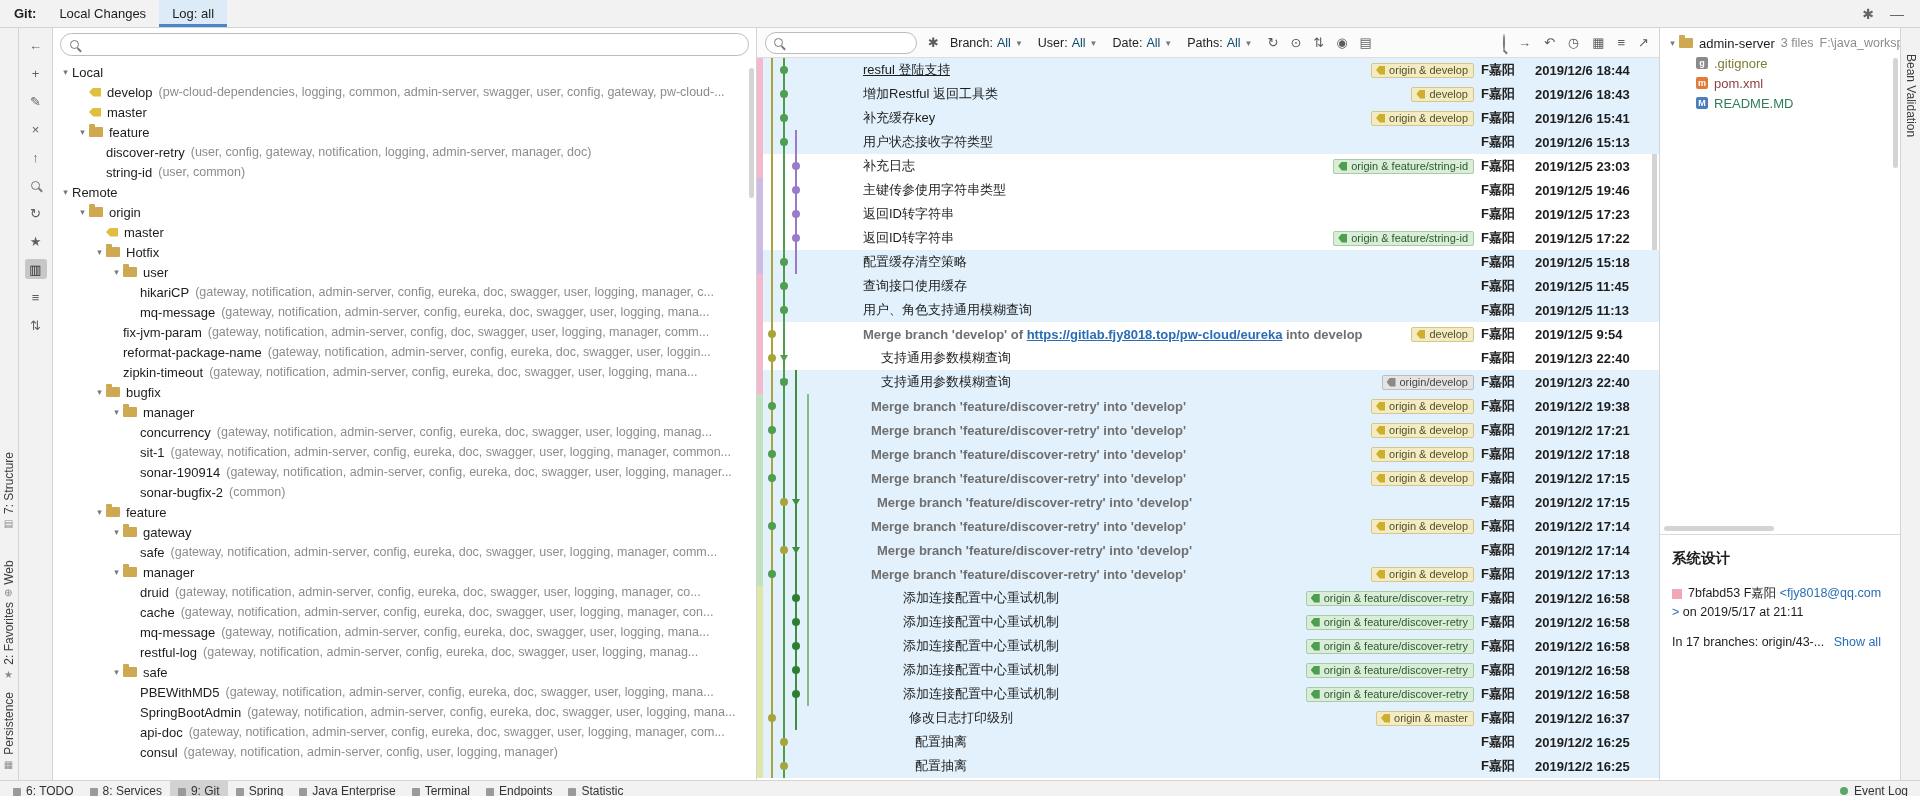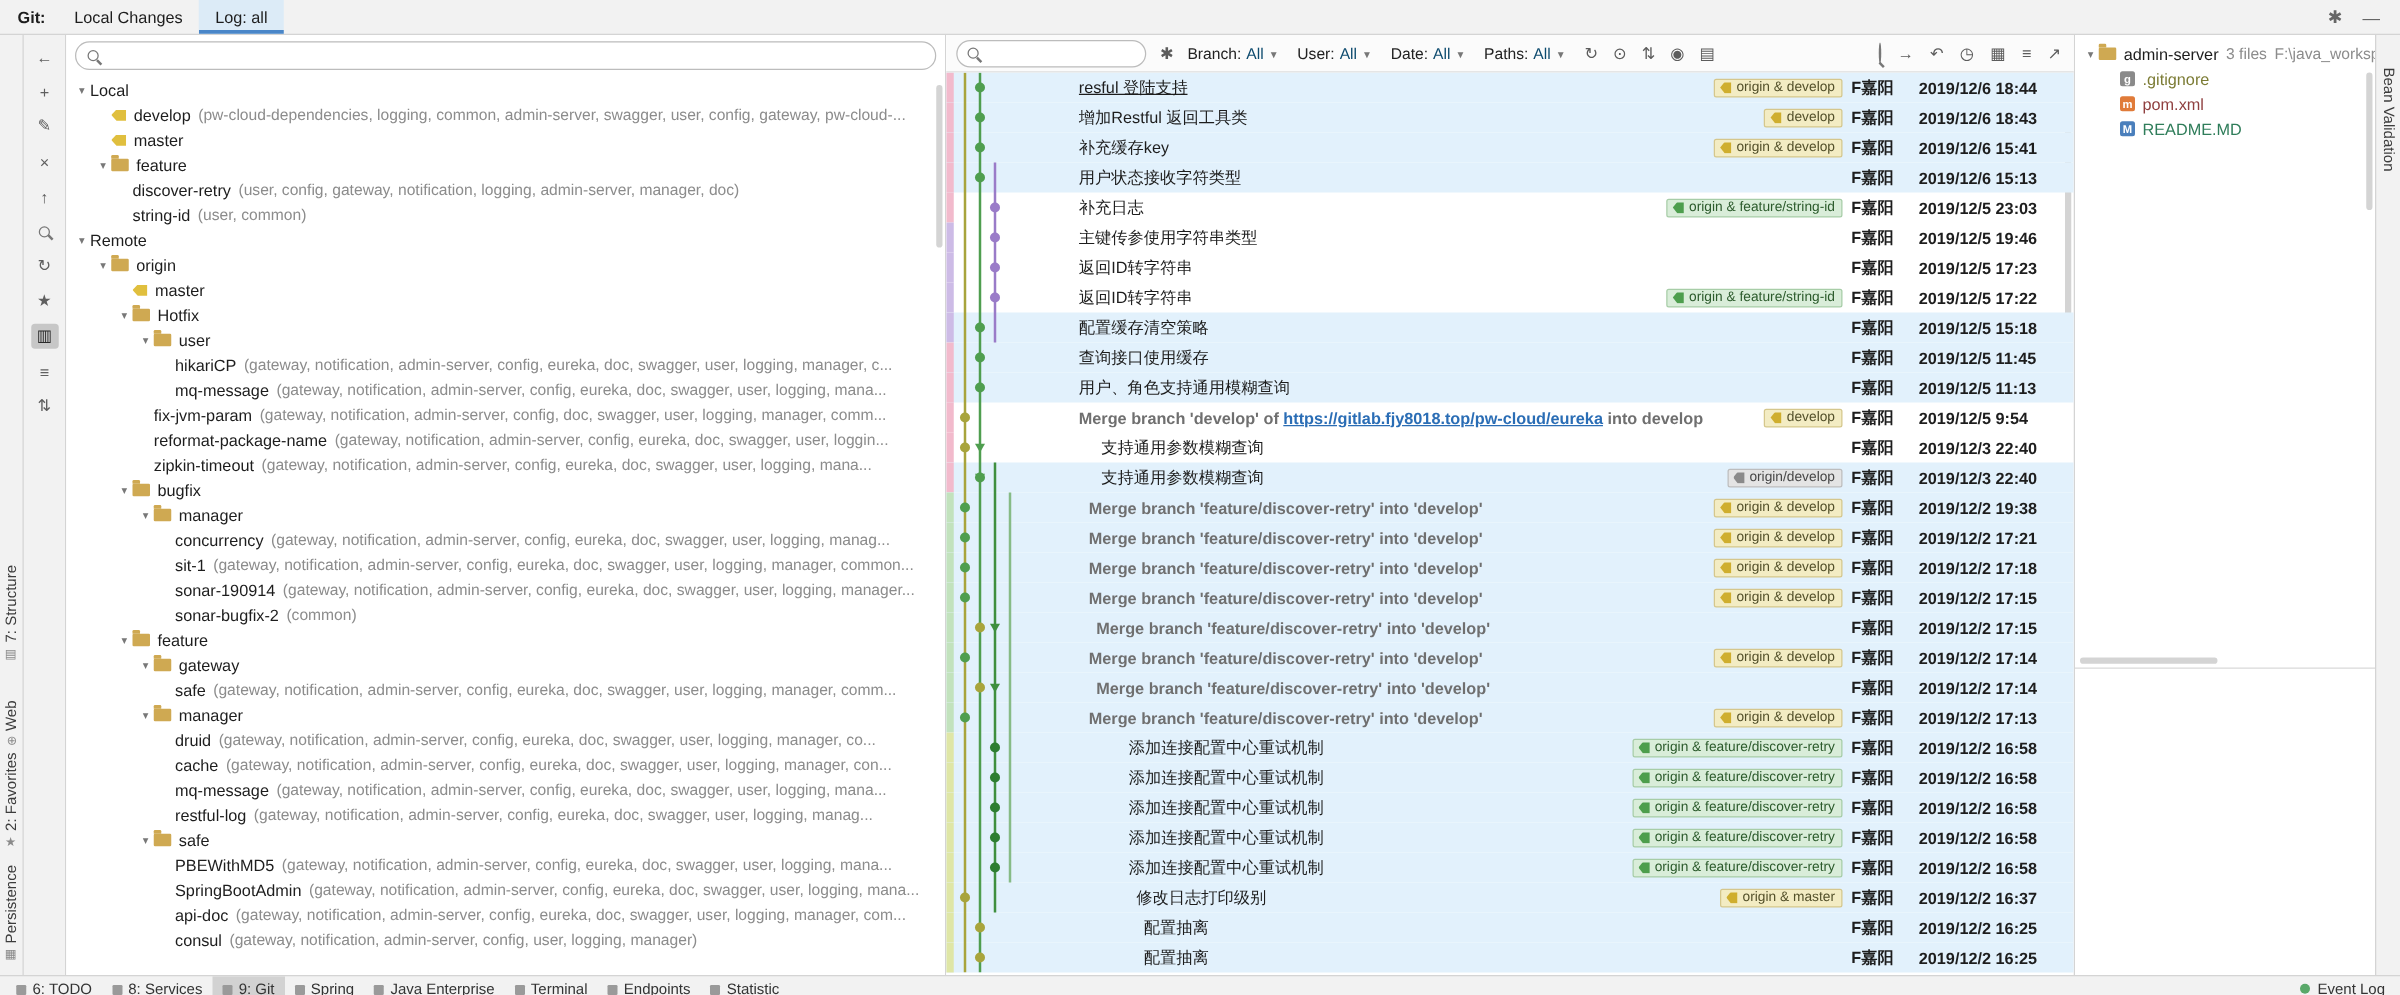--- a/index.html
+++ b/index.html
@@ -796,20 +796,33 @@
             <span class="ficon" style="background: rgb(224, 123, 57);">m</span>
             <span style="color: rgb(143, 63, 63);">pom.xml</span>
           </div>
           <div class="frow file">
             <span class="ficon" style="background: rgb(74, 127, 188);">M</span>
             <span style="color: rgb(47, 125, 90);">README.MD</span>
           </div>
         </div>
       <div class="hscroll"></div>
     </div>
+    <div class="details">
+      <div class="dtitle">系统设计</div>
+      <div class="dhash">
+        <span class="avchip"></span><span>7bfabd53</span>
+        <span>F嘉阳</span>
+        <span class="dlink">&lt;fjy8018@qq.com&gt;</span>
+        <span>on 2019/5/17 at 21:11</span>
+      </div>
+      <div class="dbranches">
+        <span>In 17 branches: origin/43-...</span>
+        <span class="dlink" style="margin-left:6px">Show all</span>
+      </div>
+    </div>
     <div class="vscroll" style="right:2px;top:30px;height:110px"></div>
   </div>
 
   <div class="stripe right">
     <span class="vlabel-r">Bean Validation</span>
   </div>
 </div>
 
 <div class="statusbar" id="statusbar">
     <span class="sitem">

